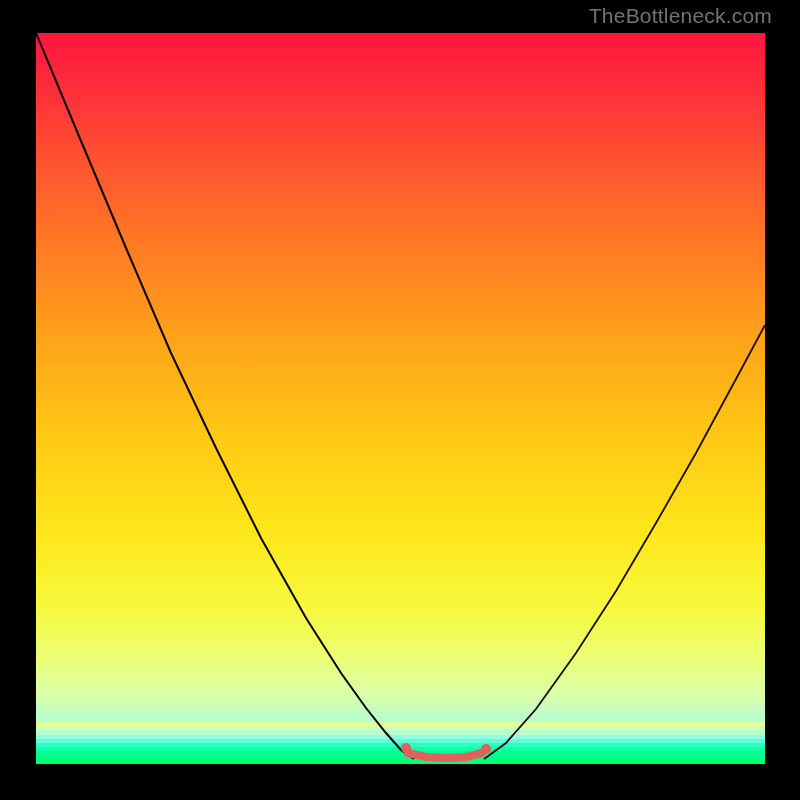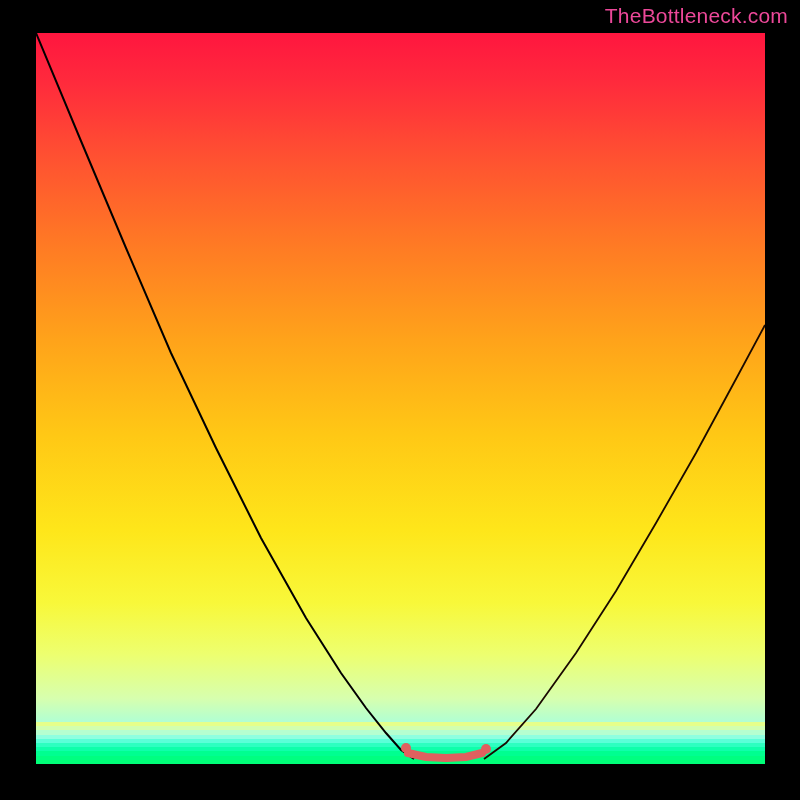--- a/index.html
+++ b/index.html
@@ -13,22 +13,22 @@
   }
   .stage {
     position: relative;
     width: 800px;
     height: 800px;
     background: #000;
   }
   .watermark {
     position: absolute;
     top: 4px;
-    right: 12px;
-    color: #ec4899;
+    right: 28px;
+    color: #737373;
     font-size: 21px;
     font-weight: 500;
     letter-spacing: 0.2px;
     z-index: 20;
   }
   .plot-area {
     position: absolute;
     left: 36px;
     top: 33px;
     width: 729px;

